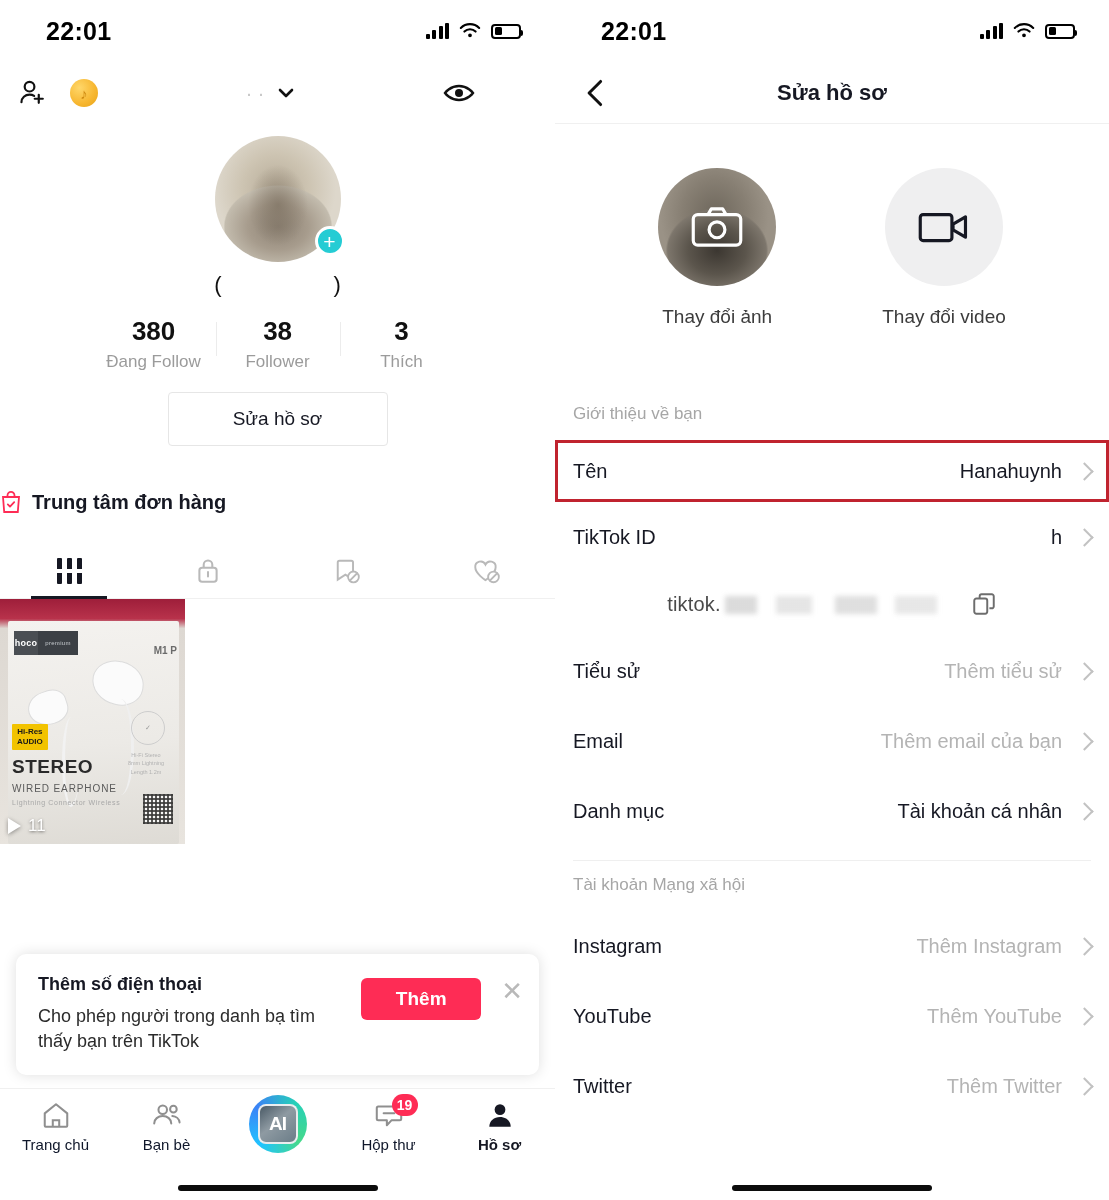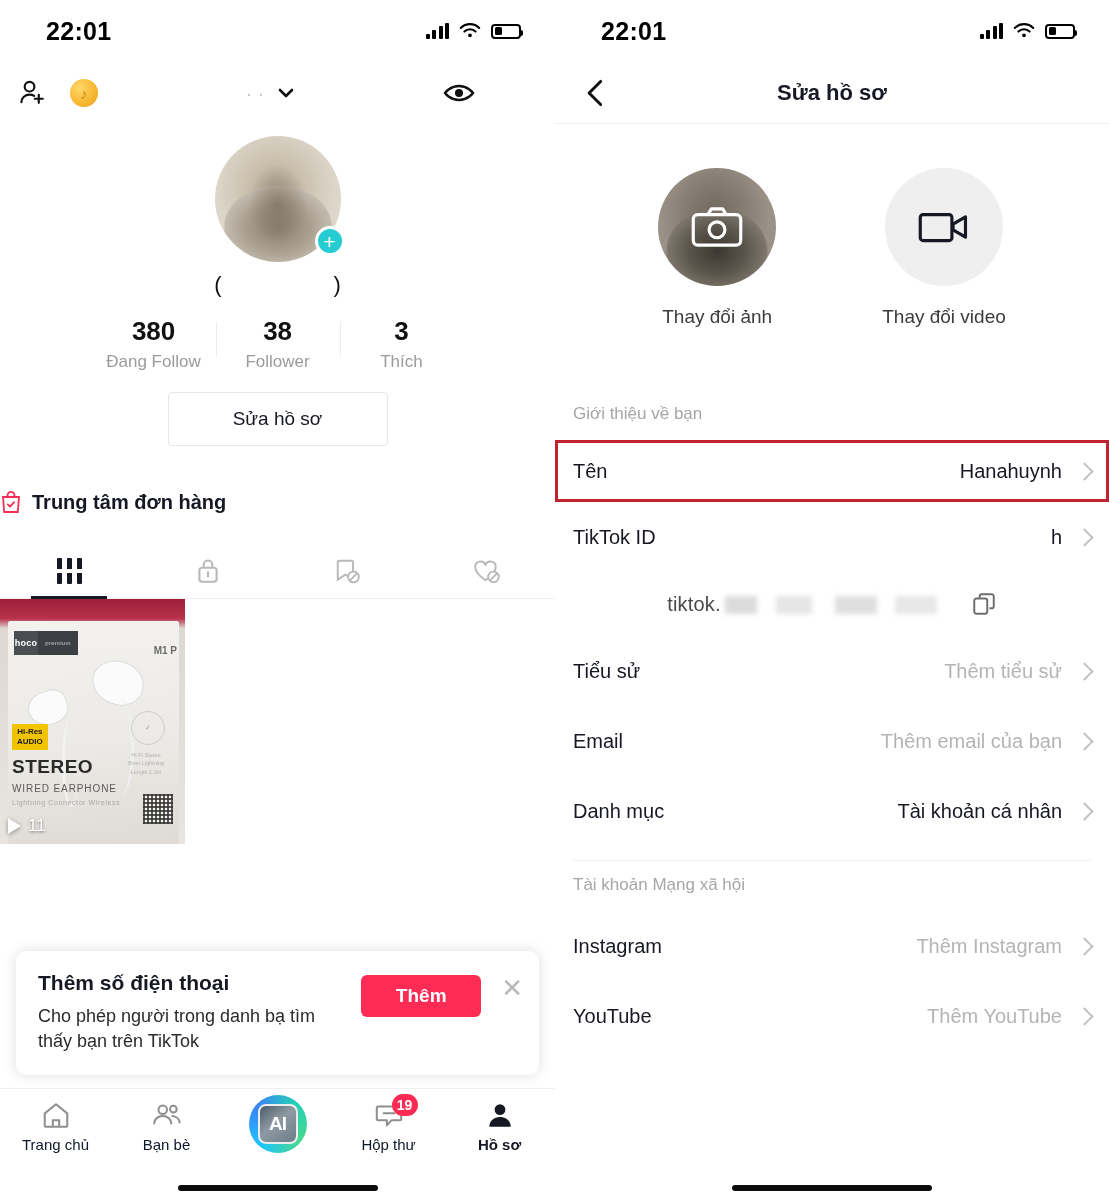--- a/index.html
+++ b/index.html
@@ -183,21 +183,21 @@
 
   
   .banner {
     position: absolute; left: 16px; right: 16px; bottom: 125px;
     background: #fff; border-radius: 10px;
     box-shadow: 0 0 14px rgba(0,0,0,.13);
     padding: 20px 16px 22px 22px;
     display: flex; align-items: flex-start; gap: 10px;
   }
   .banner-text { flex: 1; }
-  .banner-title { font-size: 21px; font-weight: 700; color: #161823; }
+  .banner-title { font-size: 18px; font-weight: 700; color: #161823; }
   .banner-sub { font-size: 18px; color: #2b2b2b; margin-top: 9px; line-height: 1.35; max-width: 300px; }
   .banner-btn {
     background: #fe2c55; color: #fff; border: none; border-radius: 6px;
     width: 120px; height: 42px; font-size: 19px; font-weight: 700;
     font-family: "Liberation Sans", sans-serif; margin-top: 4px;
   }
   .banner-close { font-size: 26px; color: #b9b9b9; margin: 4px 0 0 10px; line-height: 1; }
 
   
   .bottomnav {
@@ -617,17 +617,24 @@
           <span class="chev-r"></span>
         </span>
       </div>
       <div class="row">
         <span class="row-label">YouTube</span>
         <span class="row-right">
           <span class="row-value placeholder">Thêm YouTube</span>
           <span class="chev-r"></span>
         </span>
       </div>
+      <div class="row">
+        <span class="row-label">Twitter</span>
+        <span class="row-right">
+          <span class="row-value placeholder">Thêm Twitter</span>
+          <span class="chev-r"></span>
+        </span>
+      </div>
     </div>
 
     <div class="home-indicator"></div>
   </div>
 </div>
 
 </body></html>

